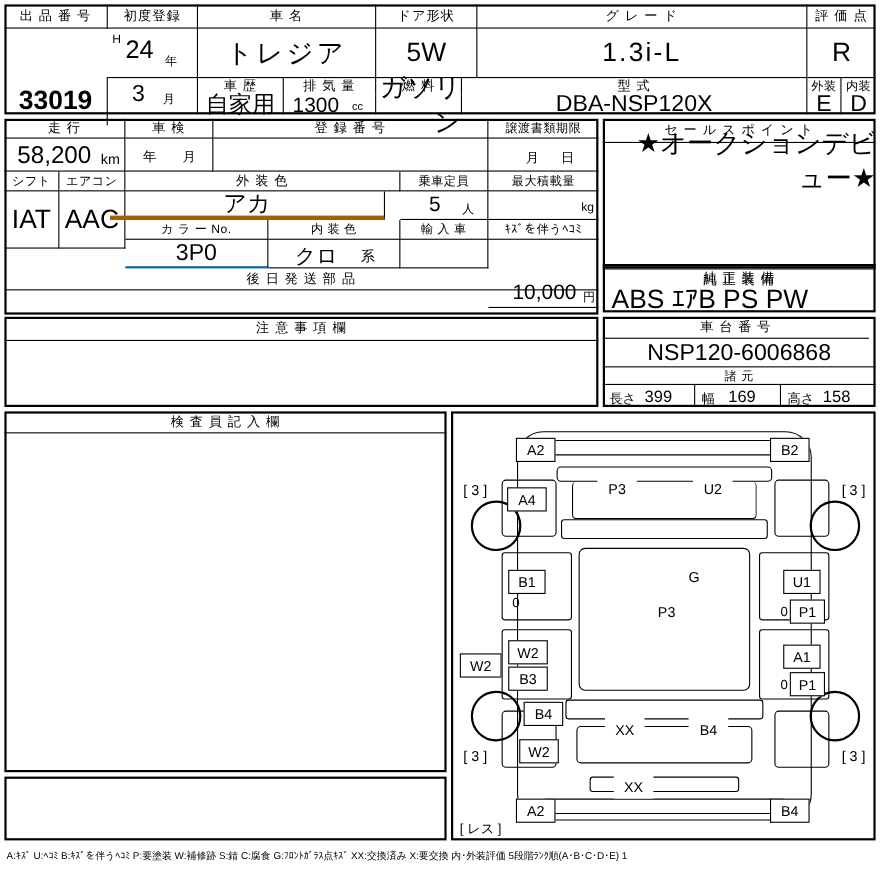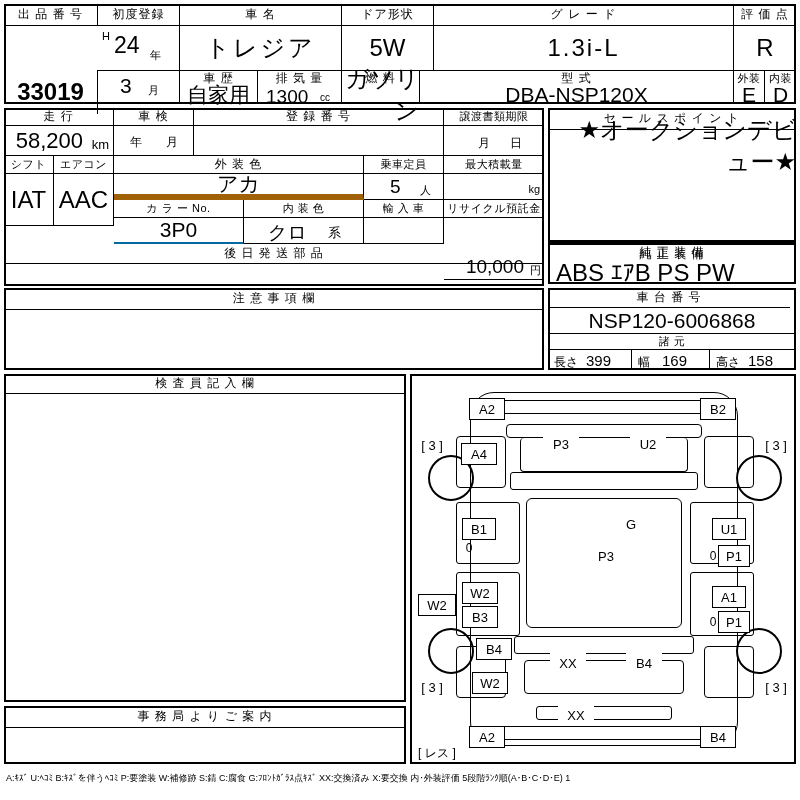--- a/index.html
+++ b/index.html
@@ -98,33 +98,33 @@
 
   <div class="bx lbl c hdr-s" style="left:4px;top:156px;width:50px;height:18px;border:none;border-right:1px solid #000;border-bottom:1px solid #000;">シフト</div>
   <div class="bx lbl c hdr-s" style="left:54px;top:156px;width:60px;height:18px;border:none;border-right:1px solid #000;border-bottom:1px solid #000;">エアコン</div>
   <div class="bx lbl c hdr" style="left:114px;top:156px;width:250px;height:18px;border:none;border-right:1px solid #000;border-bottom:1px solid #000;">外 装 色</div>
   <div class="bx lbl c hdr-s" style="left:364px;top:156px;width:80px;height:18px;border:none;border-right:1px solid #000;border-bottom:1px solid #000;">乗車定員</div>
   <div class="bx lbl c hdr-s" style="left:444px;top:156px;width:100px;height:18px;border:none;border-bottom:1px solid #000;">最大積載量</div>
 
   <div class="bx lbl c val-l" style="left:54px;top:174px;width:60px;height:52px;border:none;border-right:1px solid #000;border-bottom:1px solid #000;">AAC</div>
   <div class="bx lbl c val-l" style="left:4px;top:174px;width:50px;height:52px;border:none;border-right:1px solid #000;border-bottom:1px solid #000;">IAT</div>
 
-  <div class="bx lbl c val" style="left:114px;top:174px;width:250px;height:26px;border:none;border-right:1px solid #000;border-bottom:6px solid #a16207;">アカ</div>
+  <div class="bx lbl c val" style="left:100px;top:174px;width:250px;height:26px;border:none;border-right:1px solid #000;border-bottom:4px solid #a16207;">アカ</div>
   <div class="bx" style="left:364px;top:174px;width:80px;height:26px;border:none;border-right:1px solid #000;border-bottom:1px solid #000;">
     <div style="position:absolute;left:26px;top:2px;font-size:19px;">5</div>
     <div style="position:absolute;left:56px;top:9px;font-size:11px;">人</div>
   </div>
   <div class="bx" style="left:444px;top:174px;width:100px;height:26px;border:none;border-bottom:1px solid #000;">
     <div style="position:absolute;right:4px;top:9px;font-size:11px;">kg</div>
   </div>
 
   <div class="bx lbl c hdr-s" style="left:114px;top:200px;width:130px;height:18px;border:none;border-right:1px solid #000;border-bottom:1px solid #000;">カ ラ ー No.</div>
   <div class="bx lbl c hdr-s" style="left:244px;top:200px;width:120px;height:18px;border:none;border-right:1px solid #000;border-bottom:1px solid #000;">内 装 色</div>
   <div class="bx lbl c hdr-s" style="left:364px;top:200px;width:80px;height:18px;border:none;border-right:1px solid #000;border-bottom:1px solid #000;">輸 入 車</div>
-  <div class="bx lbl c hdr-s" style="left:444px;top:200px;width:100px;height:18px;border:none;border-bottom:1px solid #000;">リサイクル預託金</div>
+  <div class="bx lbl c hdr-s" style="left:444px;top:200px;width:100px;height:18px;border:none;border-bottom:1px solid #000;">ｷｽﾞを伴うﾍｺﾐ</div>
 
   <div class="bx lbl c val" style="left:114px;top:218px;width:130px;height:26px;border:none;border-right:1px solid #000;border-bottom:2px solid #0369a1;">3P0</div>
   <div class="bx" style="left:244px;top:218px;width:120px;height:26px;border:none;border-right:1px solid #000;border-bottom:1px solid #000;">
     <div style="position:absolute;left:24px;top:2px;font-size:19px;">クロ</div>
     <div style="position:absolute;left:84px;top:6px;font-size:13px;">系</div>
   </div>
   <div class="bx" style="left:364px;top:218px;width:80px;height:26px;border:none;border-right:1px solid #000;border-bottom:1px solid #000;"></div>
   <div class="bx" style="left:444px;top:218px;width:100px;height:26px;border:none;border-bottom:1px solid #000;margin-top:36px;">
     <div style="position:absolute;right:20px;top:2px;font-size:19px;">10,000</div>
     <div style="position:absolute;right:3px;top:9px;font-size:11px;">円</div>
@@ -160,21 +160,20 @@
   </div>
   <div class="bx" style="left:710px;top:350px;width:86px;height:20px;border:none;">
     <div style="position:absolute;left:6px;top:4px;font-size:12px;">高さ</div>
     <div style="position:absolute;left:38px;top:2px;font-size:15px;">158</div>
   </div>
 
   <div class="bx" style="left:4px;top:374px;width:402px;height:328px;border-width:2px;"></div>
   <div class="bx lbl c hdr" style="left:4px;top:374px;width:402px;height:20px;border:none;border-bottom:1px solid #000;">検 査 員 記 入 欄</div>
 
   <div class="bx" style="left:4px;top:706px;width:402px;height:58px;border-width:2px;"></div>
-  <div class="bx lbl c hdr" style="left:4px;top:706px;width:402px;height:22px;border:none;border-bottom:1px solid #000;">事 務 局 よ り ご 案 内</div>
 
   <div class="bx" style="left:410px;top:374px;width:386px;height:390px;border-width:2px;"></div>
 
   <div class="rr" style="left:470px;top:392px;width:268px;height:354px;border-radius:24px;"></div>
 
   <div class="rr" style="left:490px;top:400px;width:228px;height:14px;border-radius:7px;"></div>
 
   <div class="rr" style="left:506px;top:424px;width:196px;height:14px;border-radius:4px;"></div>
   <div class="rr" style="left:520px;top:438px;width:168px;height:34px;border-radius:4px;border-top:none;"></div>
 

